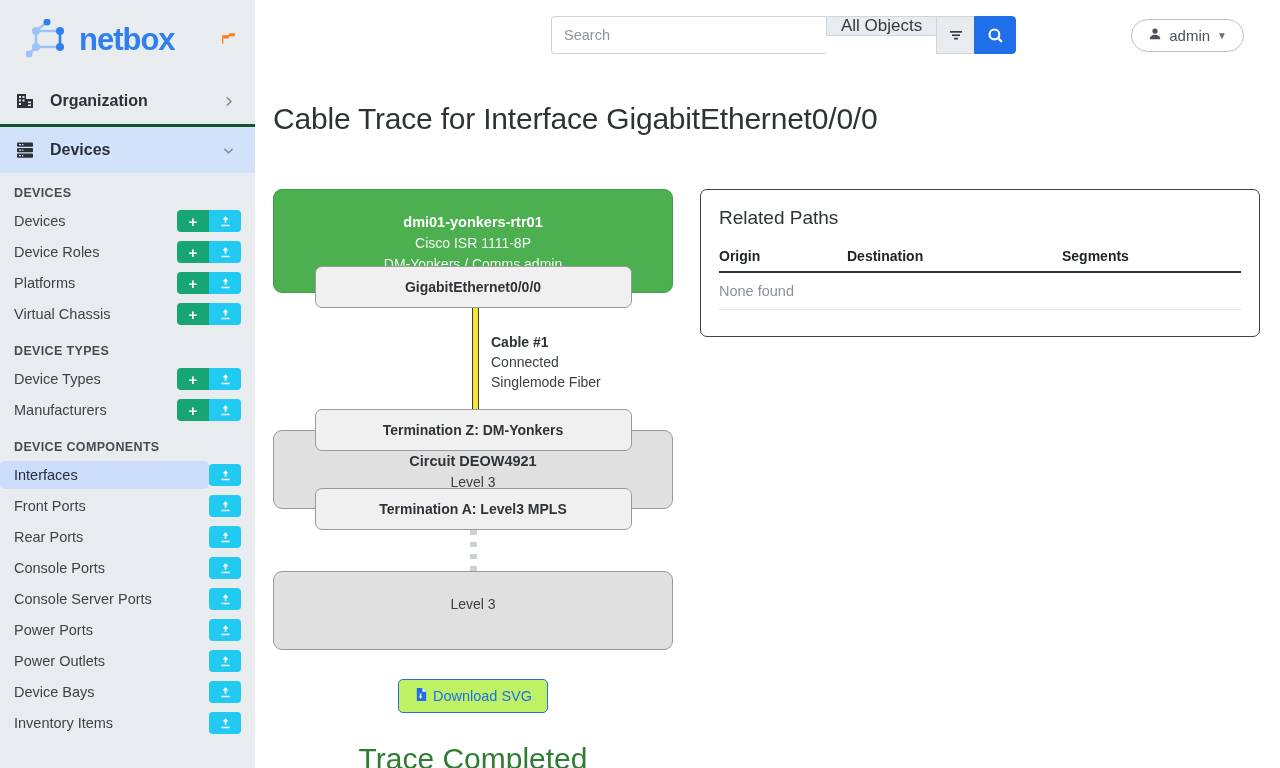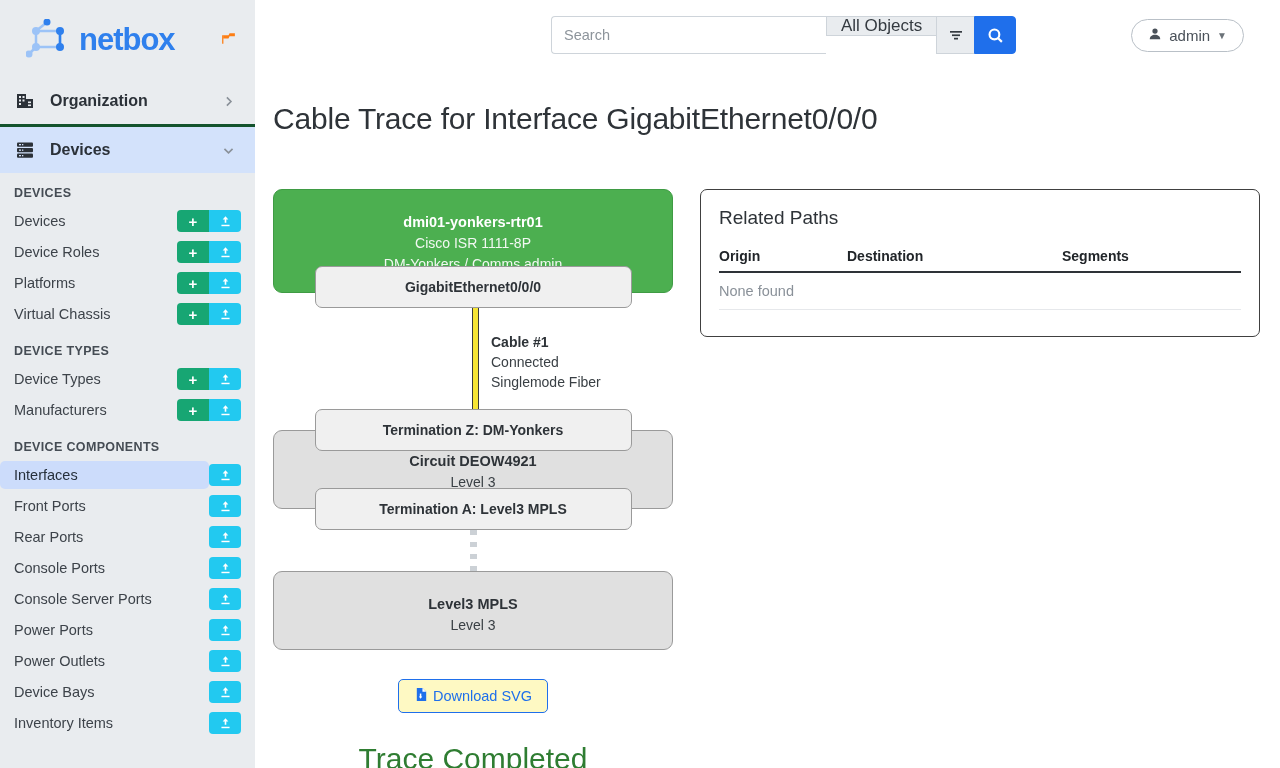--- a/index.html
+++ b/index.html
@@ -162,21 +162,21 @@
 
   .node.provider {
     background:#e0e0e0; border:1px solid #9a9a9a; color:#2e3338;
     height:79px; padding-top:22px;
   }
   .node.provider .n-sub { color:#3a4045; }
 
   .dl-wrap { display:flex; justify-content:center; margin-top:29px; }
   .dl-btn {
     display:flex; align-items:center; gap:4px;
-    border:1px solid #1f6feb; color:#1f6feb; background:#fef9c3;
+    border:1px solid #1f6feb; color:#1f6feb; background:#bef264;
     border-radius:5px; padding:7px 15px; font-size:14.5px; cursor:pointer;
   }
   .trace-done {
     text-align:center; color:#2f7d32; font-size:30px;
     font-weight:400; margin-top:29px;
   }
 
   
   .card {
     flex:1; max-width:567px; height:148px;
@@ -515,21 +515,20 @@
         </div>
 
         <div class="dot-link">
           <span class="dot"></span>
           <span class="dot"></span>
           <span class="dot"></span>
           <span class="dot"></span>
         </div>
 
         <div class="node provider">
-          <div class="n-title">Level3 MPLS</div>
           <div class="n-sub">Level 3</div>
         </div>
 
         <div class="dl-wrap">
           <div class="dl-btn">
             <span>
               <svg width="15" height="15" viewBox="0 0 16 16" fill="currentColor">
                 <path d="M3 1h6l4 4v10H3z"></path>
                   <path d="M9 1v4h4" fill="#fff"></path>
                 <rect x="6.2" y="7" width="1.6" height="4" fill="#fff"></rect>

